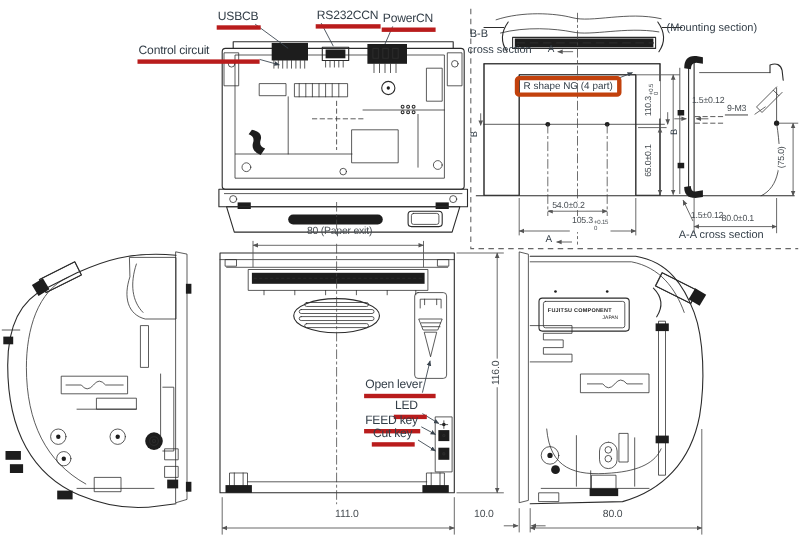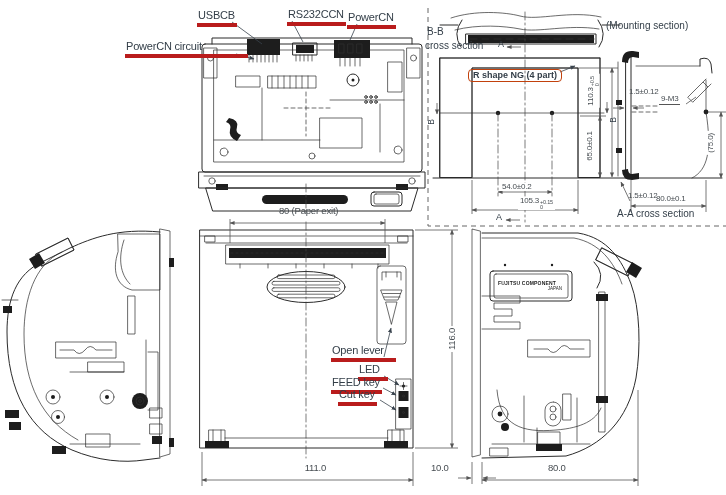--- a/index.html
+++ b/index.html
@@ -5,21 +5,21 @@
   html,body{margin:0;padding:0;background:#fff;}
   .stage{position:relative;width:726px;height:495px;background:#fff;
          font-family:"Liberation Sans",sans-serif;overflow:hidden;}
   .stage svg{position:absolute;left:0;top:0;}
   .lbl{position:absolute;white-space:nowrap;color:#333e48;line-height:1.05;}
   .callout{font-size:11px;letter-spacing:-0.2px;border-bottom:4px solid #b91c1c;padding:0 2px 1px 1px;}
   .sec{font-size:10px;}
   .dimtx{color:#474d52;font-size:8px;letter-spacing:-0.2px;}
   .dimmd{color:#474d52;font-size:9.5px;letter-spacing:-0.2px;}
   .rot{transform:translate(-50%,-50%) rotate(-90deg);}
-  .notebox{font-size:9px;border:1px solid #c2410c;border-radius:4px;padding:1px 4px;color:#333e48;font-weight:bold;}
+  .notebox{font-size:9px;border:4px solid #c2410c;border-radius:4px;padding:1px 4px;color:#333e48;}
   .tol{display:inline-flex;flex-direction:column;font-size:5.5px;line-height:5px;
        vertical-align:-0.5px;margin-left:1px;text-align:left;}
   .bgw{background:#fff;padding:0 2px;}
   .ctr{text-align:right;}
   .nameplate{position:absolute;color:#1d1d1d;}
   .np1{font-size:5px;font-weight:bold;letter-spacing:0.2px;line-height:6px;}
   .np2{font-size:4.5px;text-align:right;padding-right:4px;line-height:5px;}
 </style>
 </head>
 <body>
@@ -301,21 +301,21 @@
     <path d="M384,357 L391,328" marker-end="url(#carr)"></path>
     <path d="M384,376 L399,385" marker-end="url(#carr)"></path>
     <path d="M383,388 L396,395" marker-end="url(#carr)"></path>
     <path d="M380,400 L396,410" marker-end="url(#carr)"></path>
   </g>
 </svg>
 
 <div class="lbl callout" style="left:197px;top:10px">USBCB</div>
 <div class="lbl callout" style="left:287px;top:9px">RS232CCN</div>
 <div class="lbl callout" style="left:347px;top:12px">PowerCN</div>
-<div class="lbl callout" style="left:125px;top:41px;padding-right:46px">PowerCN circuit</div>
+<div class="lbl callout" style="left:125px;top:41px;padding-right:46px">Control circuit</div>
 
 <div class="lbl sec" style="left:427px;top:27px">B-B</div>
 <div class="lbl sec" style="left:425px;top:41px">cross section</div>
 <div class="lbl sec" style="left:606px;top:21px">(Mounting section)</div>
 <div class="lbl notebox" style="left:468px;top:69px">R shape NG (4 part)</div>
 
 <div class="lbl dimtx rot bgw" style="left:593px;top:91px"><span>110.3</span><span class="tol">
         <span>+0.5</span>
         <span>0</span>
       </span></div>

